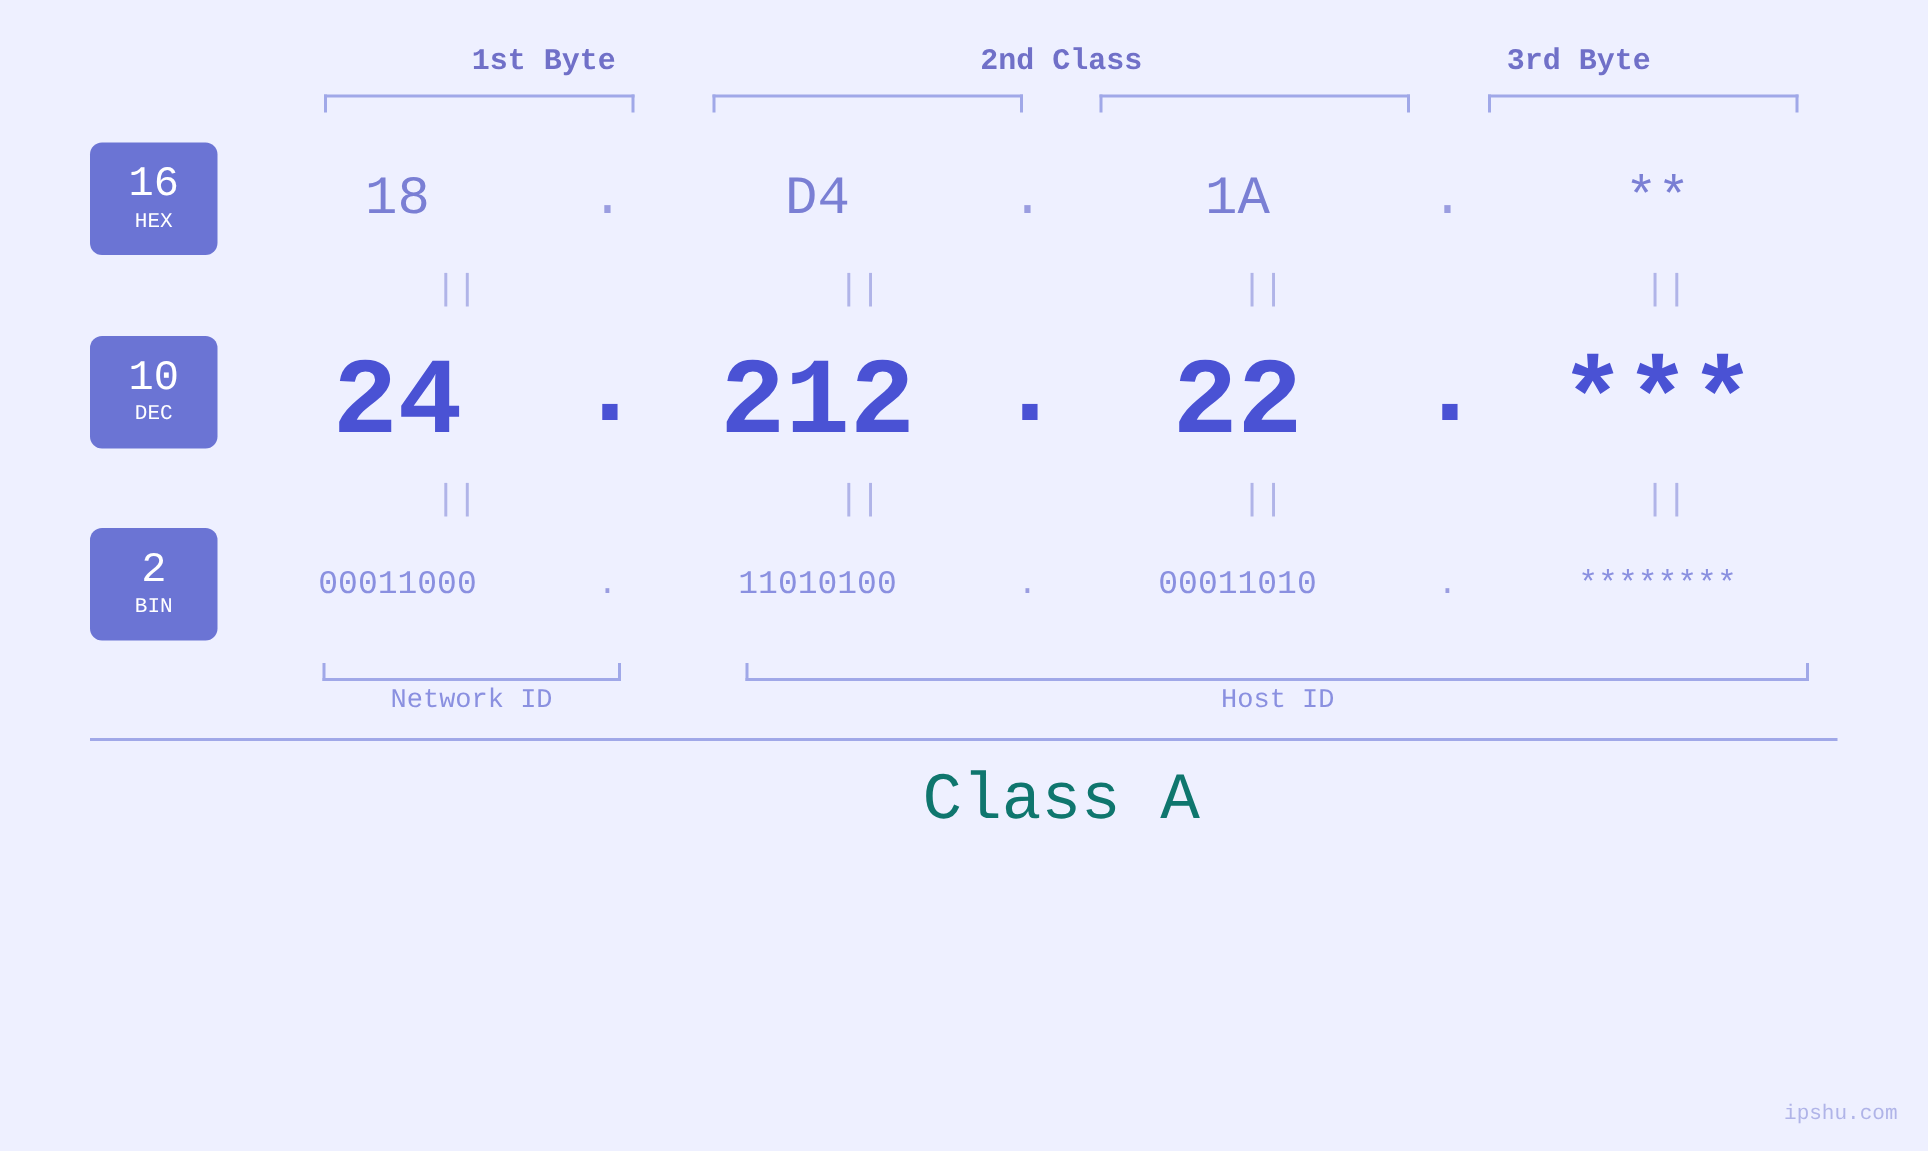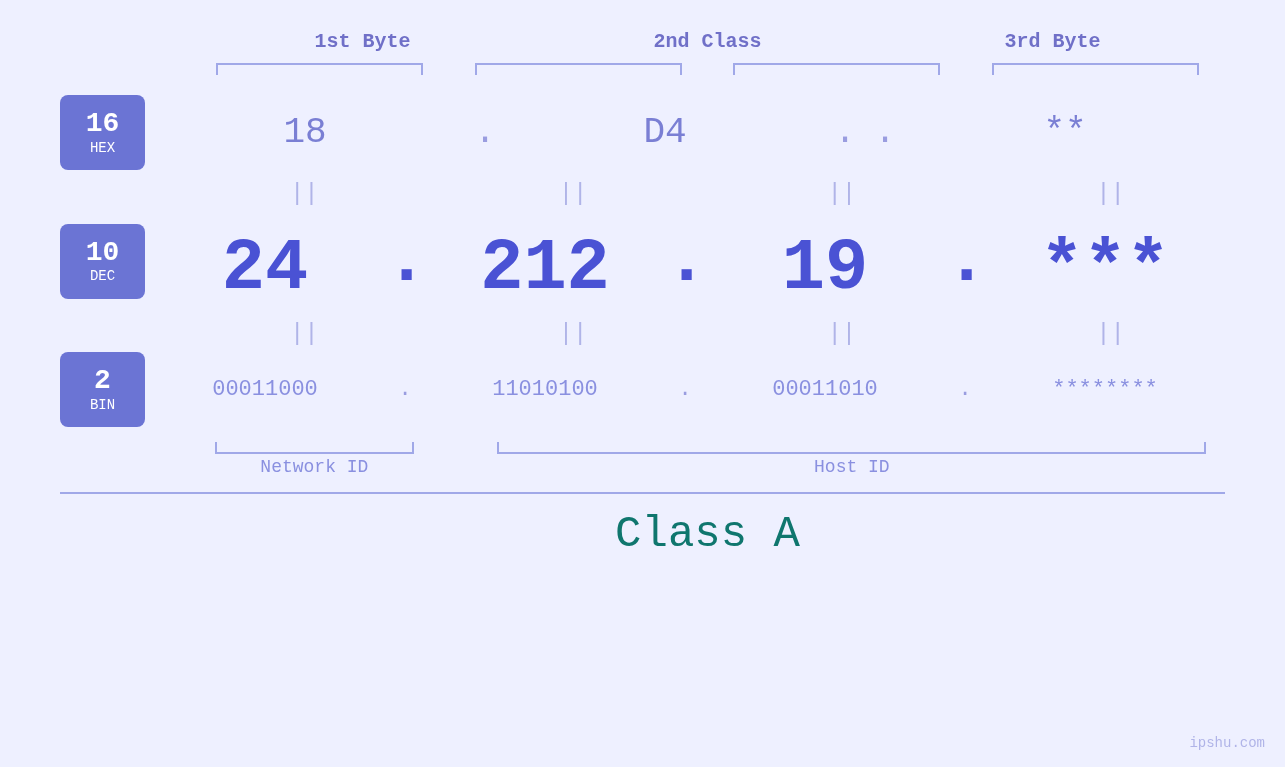--- a/index.html
+++ b/index.html
@@ -83,21 +83,21 @@
       display: flex;
       flex-direction: column;
       align-items: center;
       justify-content: center;
       color: white;
       flex-shrink: 0;
     }
 
     .badge-number {
       font-size: 28px;
-      font-weight: bold;
+      font-weight: normal;
       line-height: 1.1;
     }
 
     .badge-label {
       font-size: 14px;
       font-weight: normal;
     }
 
     
     .values-cells {
@@ -236,20 +236,23 @@
       </div>
       <div class="dot-cell">
         <span class="hex-dot">.</span>
       </div>
       <div class="val-cell">
         <span class="hex-value">D4</span>
       </div>
       <div class="dot-cell">
         <span class="hex-dot">.</span>
       </div>
+      <div class="val-cell">
+        <span class="hex-value">1A</span>
+      </div>
       <div class="dot-cell">
         <span class="hex-dot">.</span>
       </div>
       <div class="val-cell">
         <span class="hex-value">**</span>
       </div>
     </div>
   </div>
 
   <div class="equals-row">
@@ -274,21 +277,21 @@
       <div class="dec-dot-cell">
         <span class="dec-dot">.</span>
       </div>
       <div class="dec-val-cell">
         <span class="dec-value">212</span>
       </div>
       <div class="dec-dot-cell">
         <span class="dec-dot">.</span>
       </div>
       <div class="dec-val-cell">
-        <span class="dec-value">19</span>
+        <span class="dec-value">22</span>
       </div>
       <div class="dec-dot-cell">
         <span class="dec-dot">.</span>
       </div>
       <div class="dec-val-cell">
         <span class="dec-value">***</span>
       </div>
     </div>
   </div>
 

